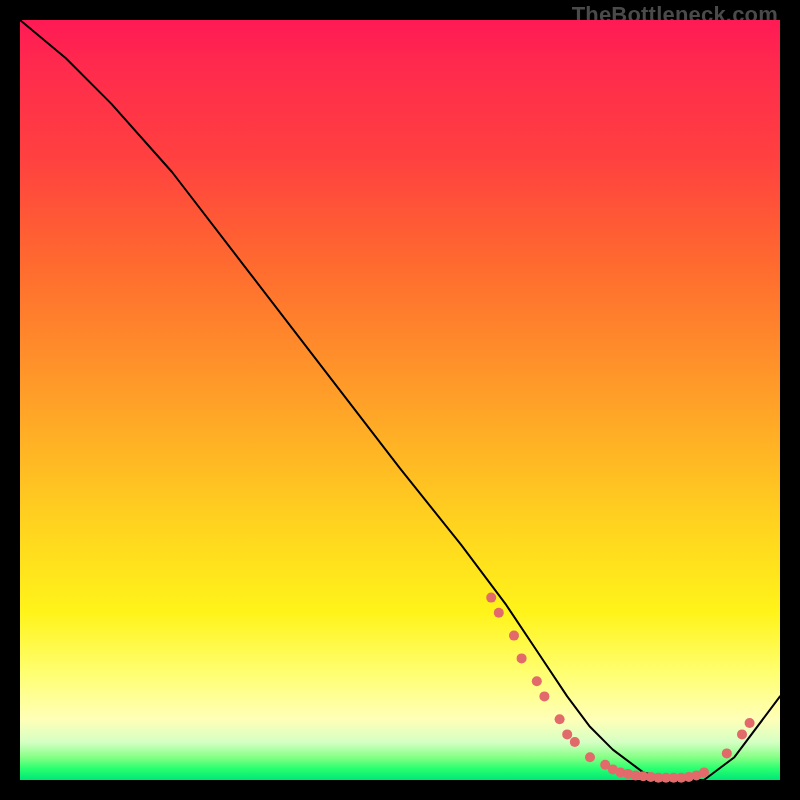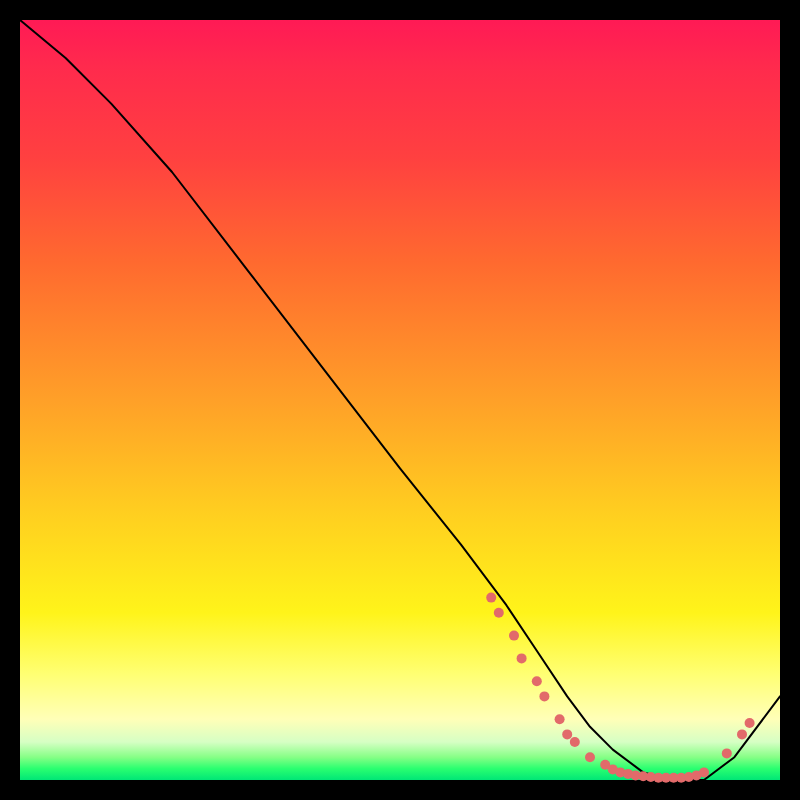--- a/index.html
+++ b/index.html
@@ -70,20 +70,21 @@
     stroke-linecap: round;
   }
   .dot {
     fill: #e26a6a;
   }
 </style>
 </head>
 <body>
 
 <div class="frame">
+  <div class="watermark">TheBottleneck.com</div>
 
   <div class="plot-area">
     <svg class="curve" viewBox="0 0 760 760">
       <path id="curve-path" class="curve-path" d="M0.0 0.0 L45.6 38.0 L91.2 83.6 L152.0 152.0 L228.0 250.8 L304.0 349.6 L380.0 448.4 L440.8 524.4 L486.4 585.2 L516.8 630.8 L547.2 676.4 L570.0 706.8 L592.8 729.6 L623.2 752.4 L653.6 760.0 L684.0 760.0 L714.4 737.2 L760.0 676.4"></path>
       <g id="dots-group">
           <circle cx="471.2" cy="577.6" r="5" class="dot"></circle>
           <circle cx="478.8" cy="592.8" r="5" class="dot"></circle>
           <circle cx="494.0" cy="615.6" r="5" class="dot"></circle>
           <circle cx="501.6" cy="638.4" r="5" class="dot"></circle>
           <circle cx="516.8" cy="661.2" r="5" class="dot"></circle>

